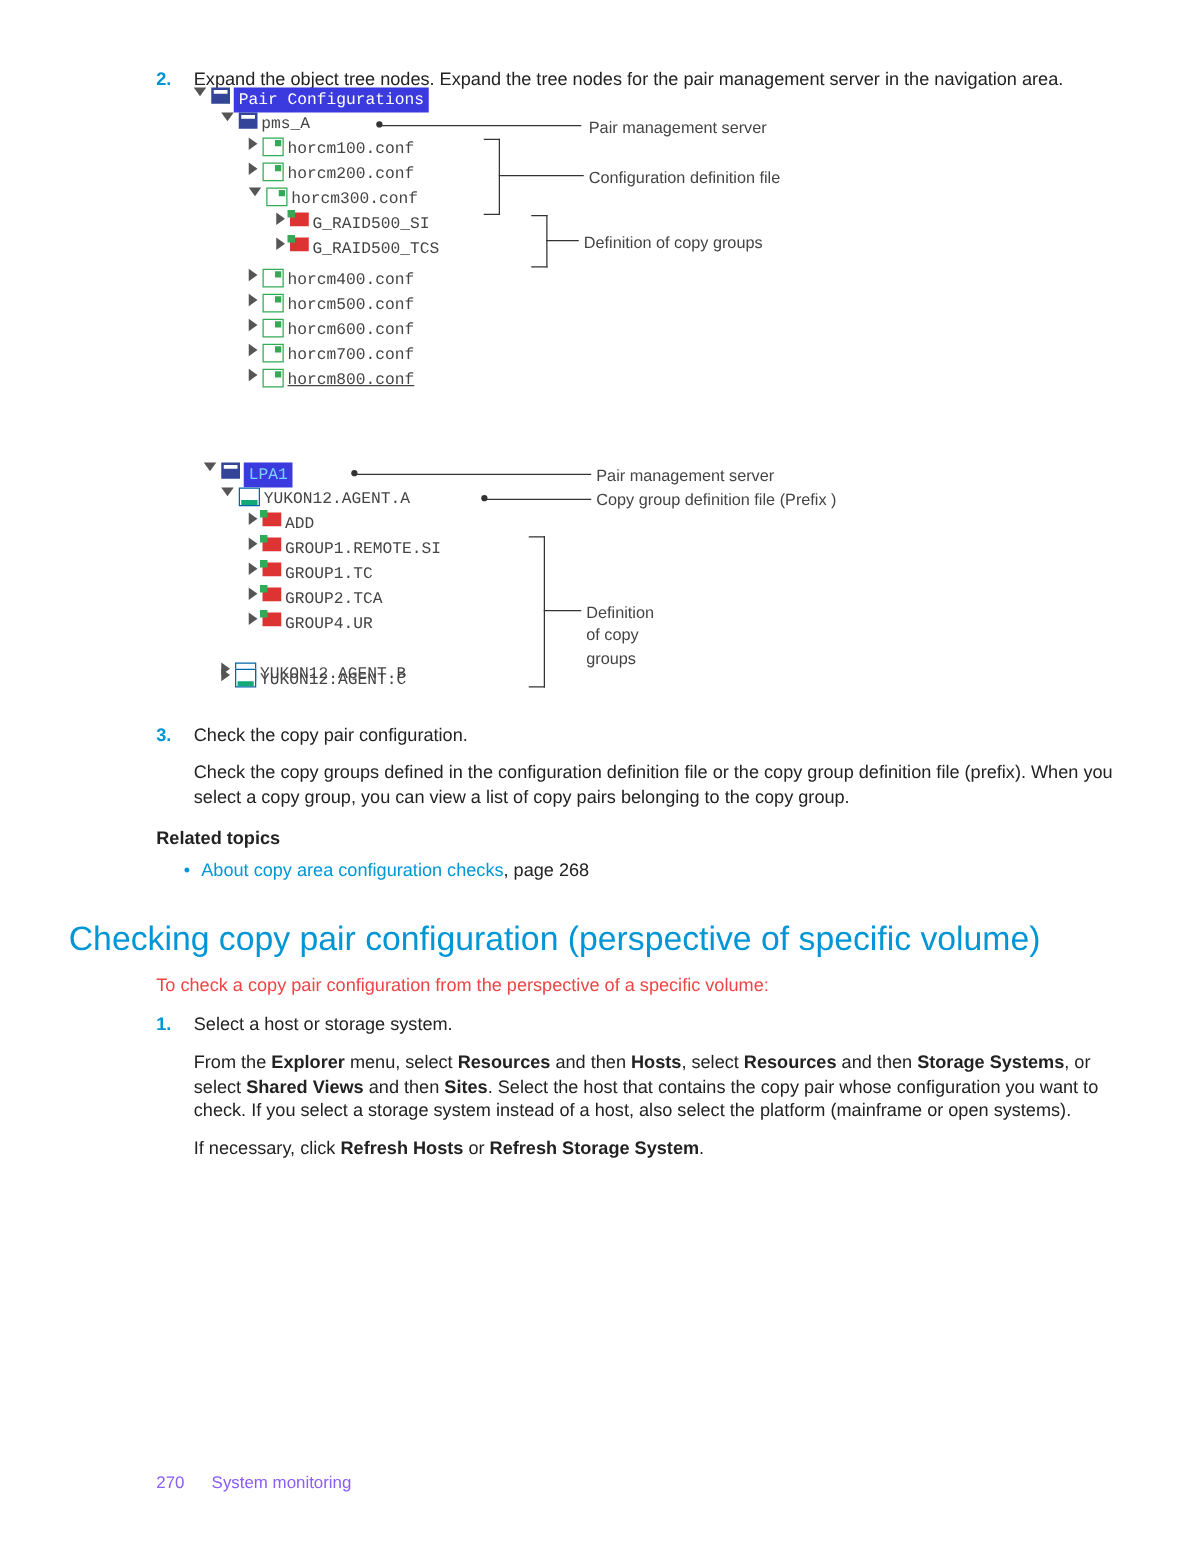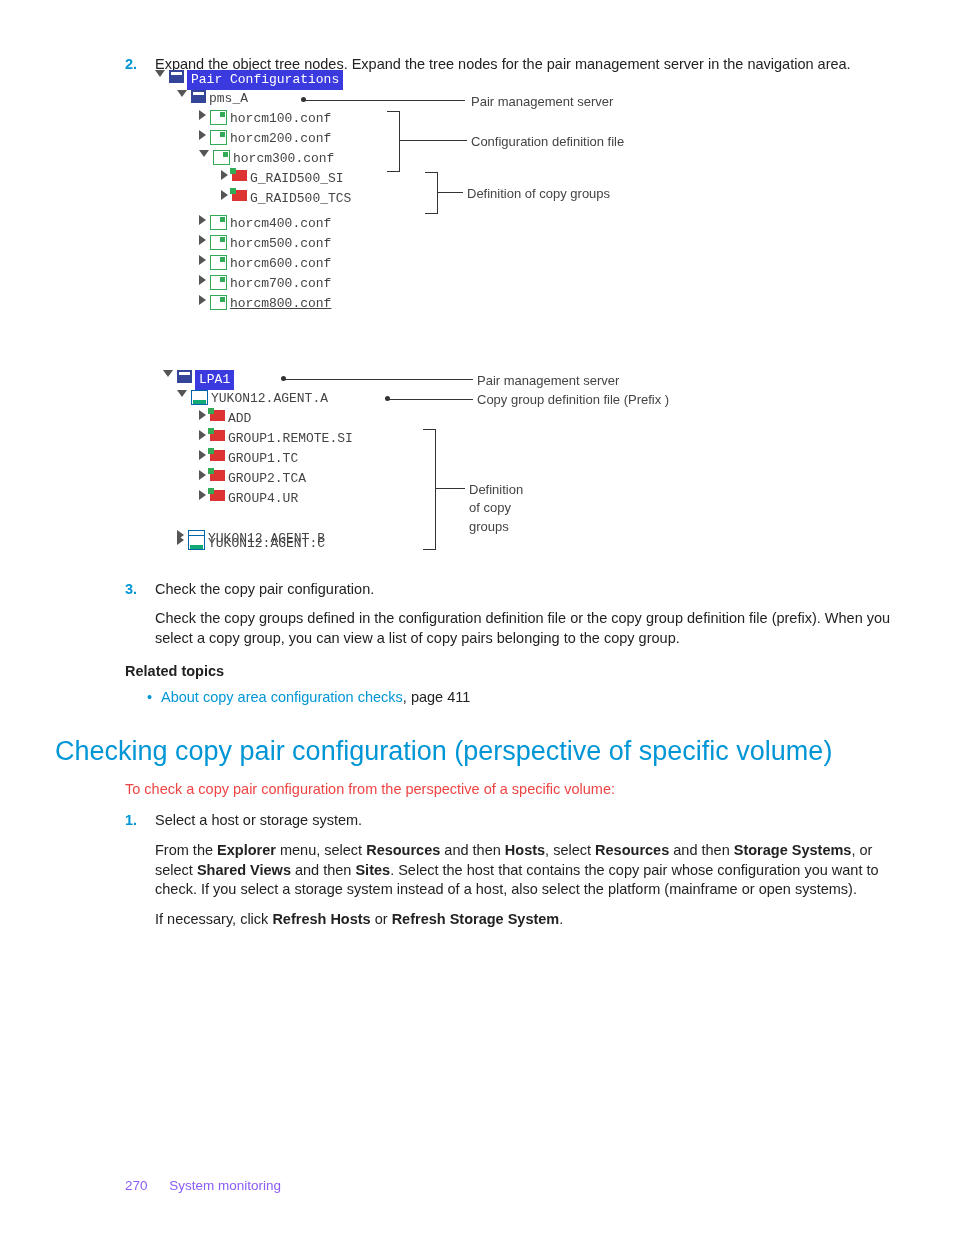--- a/index.html
+++ b/index.html
@@ -43,21 +43,21 @@
     display:inline-block;width:15px;height:13px;margin-right:3px;
     background:#349; position:relative;
   }
   .ico-server::after{content:"";position:absolute;left:2px;top:2px;width:11px;height:3px;background:#fff;}
   .ico-agent {
     display:inline-block;width:15px;height:13px;margin-right:3px;
     border:1px solid #06a;background:#fff;position:relative;
   }
   .ico-agent::after{content:"";position:absolute;left:1px;bottom:0;width:13px;height:4px;background:#1a7;}
   .hl1 { background:#3a3adf; color:#fff; padding:1px 4px; }
-  .hl2 { background:#3a3adf; color:#ffffff; padding:1px 4px; } .pad1 { padding-left:22px; } .pad2 { padding-left:44px; }
+  .hl2 { background:#3a3adf; color:#7dd3fc; padding:1px 4px; } .pad1 { padding-left:22px; } .pad2 { padding-left:44px; }
   .pad3 { padding-left:66px; } .pad0b{padding-left:8px;}
   .related-h { font-weight:bold; margin: 14px 0 6px 0; }
   ul.rel { margin:0 0 0 22px; padding:0; }
   ul.rel li { color:#0096d6; margin:3px 0; list-style:none; position:relative; padding-left:14px; }
   ul.rel li::before { content:"•"; position:absolute; left:0; color:#0096d6; }
   ul.rel li .pg { color:#222; }
   a.link { color:#0096d6; text-decoration:none; }
   h2.sect { color:#0096d6; font-weight:normal; font-size:27px; margin:26px 0 8px -70px; }
   .proc-h { color:#ef4444; font-weight:normal; margin:10px 0 12px 0; }
   .footer { position:absolute; bottom:40px; left:125px; font-size:13.5px; color:#8b5cf6; }
@@ -226,21 +226,21 @@
 </div>
 
 <div class="step">
   <div class="step-num">3.</div>
   <div class="step-body">Check the copy pair configuration.</div>
 </div>
 <div class="indent-text">Check the copy groups defined in the configuration definition file or the copy group definition file (prefix). When you select a copy group, you can view a list of copy pairs belonging to the copy group.</div>
 
 <div class="related-h">Related topics</div>
 <ul class="rel">
-  <li><a class="link">About copy area configuration checks</a><span class="pg">, page 411</span></li>
+  <li><a class="link">About copy area configuration checks</a><span class="pg">, page 268</span></li>
 </ul>
 
 <h2 class="sect">Checking copy pair configuration (perspective of specific volume)</h2>
 <div class="proc-h">To check a copy pair configuration from the perspective of a specific volume:</div>
 
 <div class="step">
   <div class="step-num">1.</div>
   <div class="step-body">Select a host or storage system.</div>
 </div>
 <div class="indent-text">

